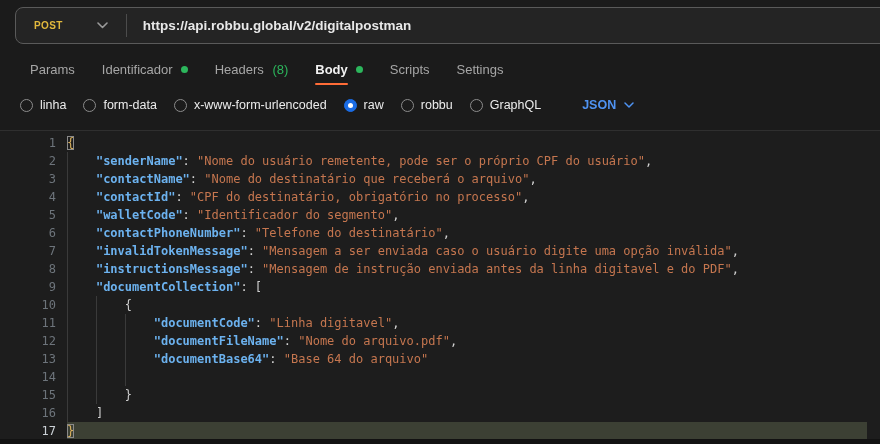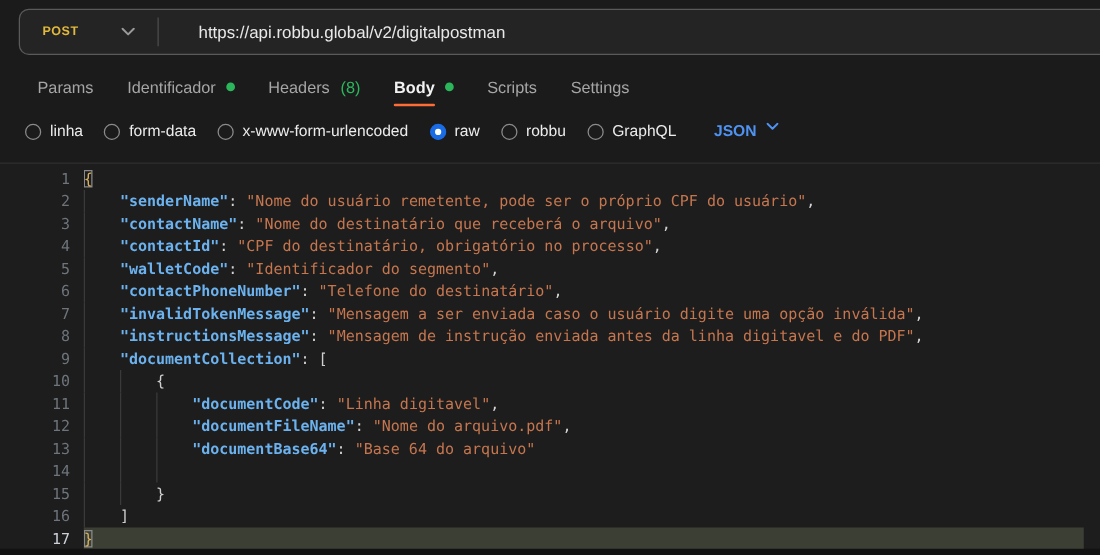--- a/index.html
+++ b/index.html
@@ -15,21 +15,21 @@
   body{background:var(--bg);font-family:"Liberation Sans",sans-serif;position:relative}
 
   
   .url-box{position:absolute;left:15px;top:7px;right:-14px;height:37px;
     border:1px solid var(--input-border);border-radius:8px;background:var(--input-bg);
     display:flex;align-items:center}
   .method{color:var(--method-yellow);font-weight:bold;font-size:10px;letter-spacing:.4px;
     padding-left:18px;cursor:default}
   .method-chevron{margin-left:34px;display:flex;align-items:center}
   .vdivider{width:1px;height:23px;background:#4c4c4c;margin:0 0 0 18px}
-  .url-text{color:var(--text);font-size:13.5px;font-weight:normal;margin-left:32px;white-space:nowrap}
+  .url-text{color:var(--text);font-size:13.5px;font-weight:bold;margin-left:16px;white-space:nowrap}
 
   
   .tabs{position:absolute;left:16px;top:52px;right:0;height:34px;display:flex;align-items:center;
     padding-left:14px;gap:27px}
   .tab{display:flex;align-items:center;height:34px;font-size:13px;color:var(--tab-text);cursor:pointer}
   .tab-label{position:relative;display:inline-block;white-space:pre}
   .tab.active{color:var(--tab-active);font-weight:bold}
   .tab.active .tab-label::after{content:"";position:absolute;left:0;right:0;bottom:-8px;height:2px;
     background:var(--accent);border-radius:1px}
   .tab-dot{width:7px;height:7px;border-radius:50%;background:var(--green);margin-left:8px}
@@ -37,21 +37,21 @@
 
   
   .options{position:absolute;left:0;top:90px;right:0;height:30px;display:flex;align-items:center;
     padding-left:20px;gap:17px}
   .option{display:flex;align-items:center;gap:7px;cursor:pointer}
   .radio-circle{width:13px;height:13px;border-radius:50%;border:1px solid #8b8b8b;flex:none;
     display:flex;align-items:center;justify-content:center;background:transparent}
   .option.selected .radio-circle{background:var(--radio-blue);border-color:var(--radio-blue)}
   .radio-dot{width:5px;height:5px;border-radius:50%;background:#fff}
   .option-label{color:#ececec;font-size:12.5px}
-  .lang-select{display:flex;gap:8px;margin-left:13px;cursor:pointer}
+  .lang-select{display:flex;align-items:center;gap:8px;margin-left:24px;cursor:pointer}
   .lang-label{color:var(--blue);font-size:12.5px;font-weight:bold}
 
   
   .editor{position:absolute;left:0;right:0;top:130px;bottom:0;background:var(--editor-bg);
     border-top:1px solid #2f2f2f;padding-top:3px;overflow:hidden;
     font-family:"DejaVu Sans Mono",monospace;font-size:12px;line-height:18px}
   .row{display:flex;height:18px}
   .gutter{width:56px;flex:none;text-align:right;color:var(--gutter);padding-right:0;
     user-select:none;cursor:default}
   .code{position:relative;flex:1;margin-left:11px;margin-right:13px;white-space:pre;cursor:text}

